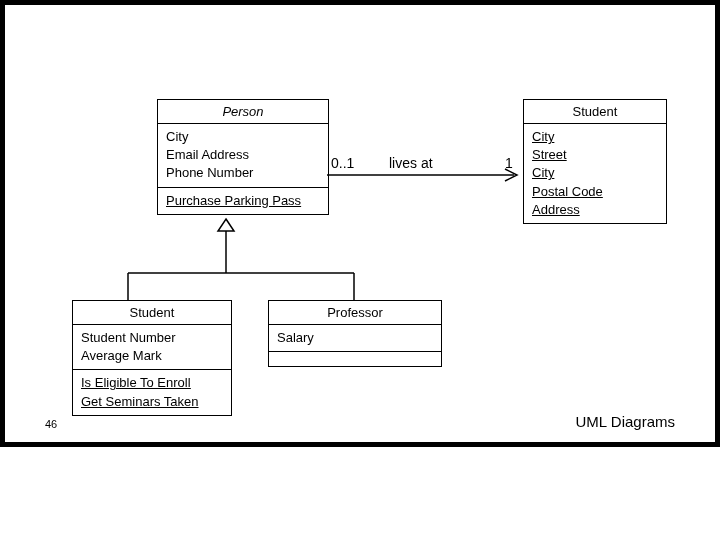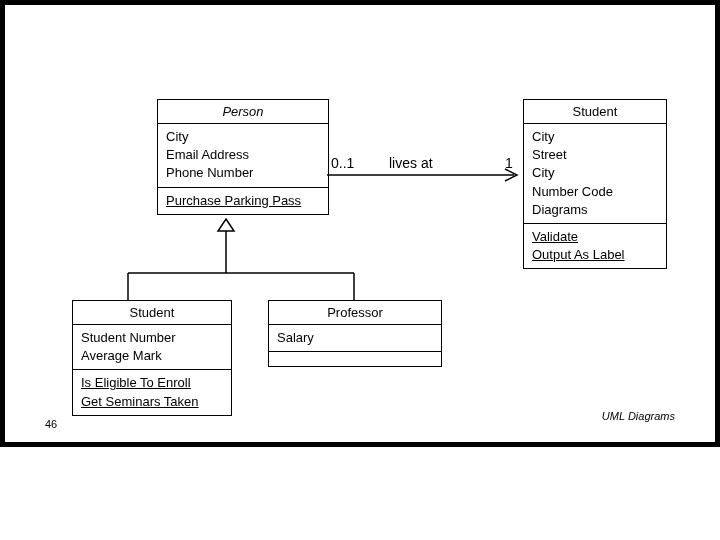--- a/index.html
+++ b/index.html
@@ -8,21 +8,21 @@
     .uml-class .title { text-align: center; padding: 4px 8px; border-bottom: 1.5px solid #000; }
     .uml-class .title.abstract { font-style: italic; }
     .uml-class .section { padding: 4px 8px; border-bottom: 1.5px solid #000; }
     .uml-class .section:last-child { border-bottom: none; text-decoration: underline; }
     .uml-class .section .row { line-height: 1.4; }
     .empty-section { min-height: 6px; }
     .underline { text-decoration: underline; }
     svg.connectors { position: absolute; left: 0; top: 0; width: 100%; height: 100%; pointer-events: none; }
     .assoc-label { position: absolute; font-size: 14px; }
     .footer-left { position: absolute; bottom: 12px; left: 40px; font-size: 11px; }
-    .footer-right { position: absolute; bottom: 20px; right: 40px; font-size: 11px; font-style: italic; }
+    .footer-right { position: absolute; bottom: 12px; right: 40px; font-size: 15px; }
   </style>
 </head>
 <body>
 
 <div class="frame">
 
   <div class="uml-class" style="left:152px; top:94px; width:170px;">
     <div class="title abstract">Person</div>
     <div class="section">
       <div class="row">City</div>
@@ -33,26 +33,22 @@
       <div class="row">Purchase Parking Pass</div>
     </div>
   </div>
 
   <div class="uml-class" style="left:518px; top:94px; width:142px;">
     <div class="title">Student</div>
     <div class="section">
       <div class="row">City</div>
       <div class="row">Street</div>
       <div class="row">City</div>
-      <div class="row">Number Code</div>
-      <div class="row">Diagrams</div>
-    </div>
-    <div class="section">
-      <div class="row">Validate</div>
-      <div class="row">Output As Label</div>
+      <div class="row">Postal Code</div>
+      <div class="row">Address</div>
     </div>
   </div>
 
   <div class="uml-class" style="left:67px; top:295px; width:158px;">
     <div class="title">Student</div>
     <div class="section">
       <div class="row">Student Number</div>
       <div class="row">Average Mark</div>
     </div>
     <div class="section">

